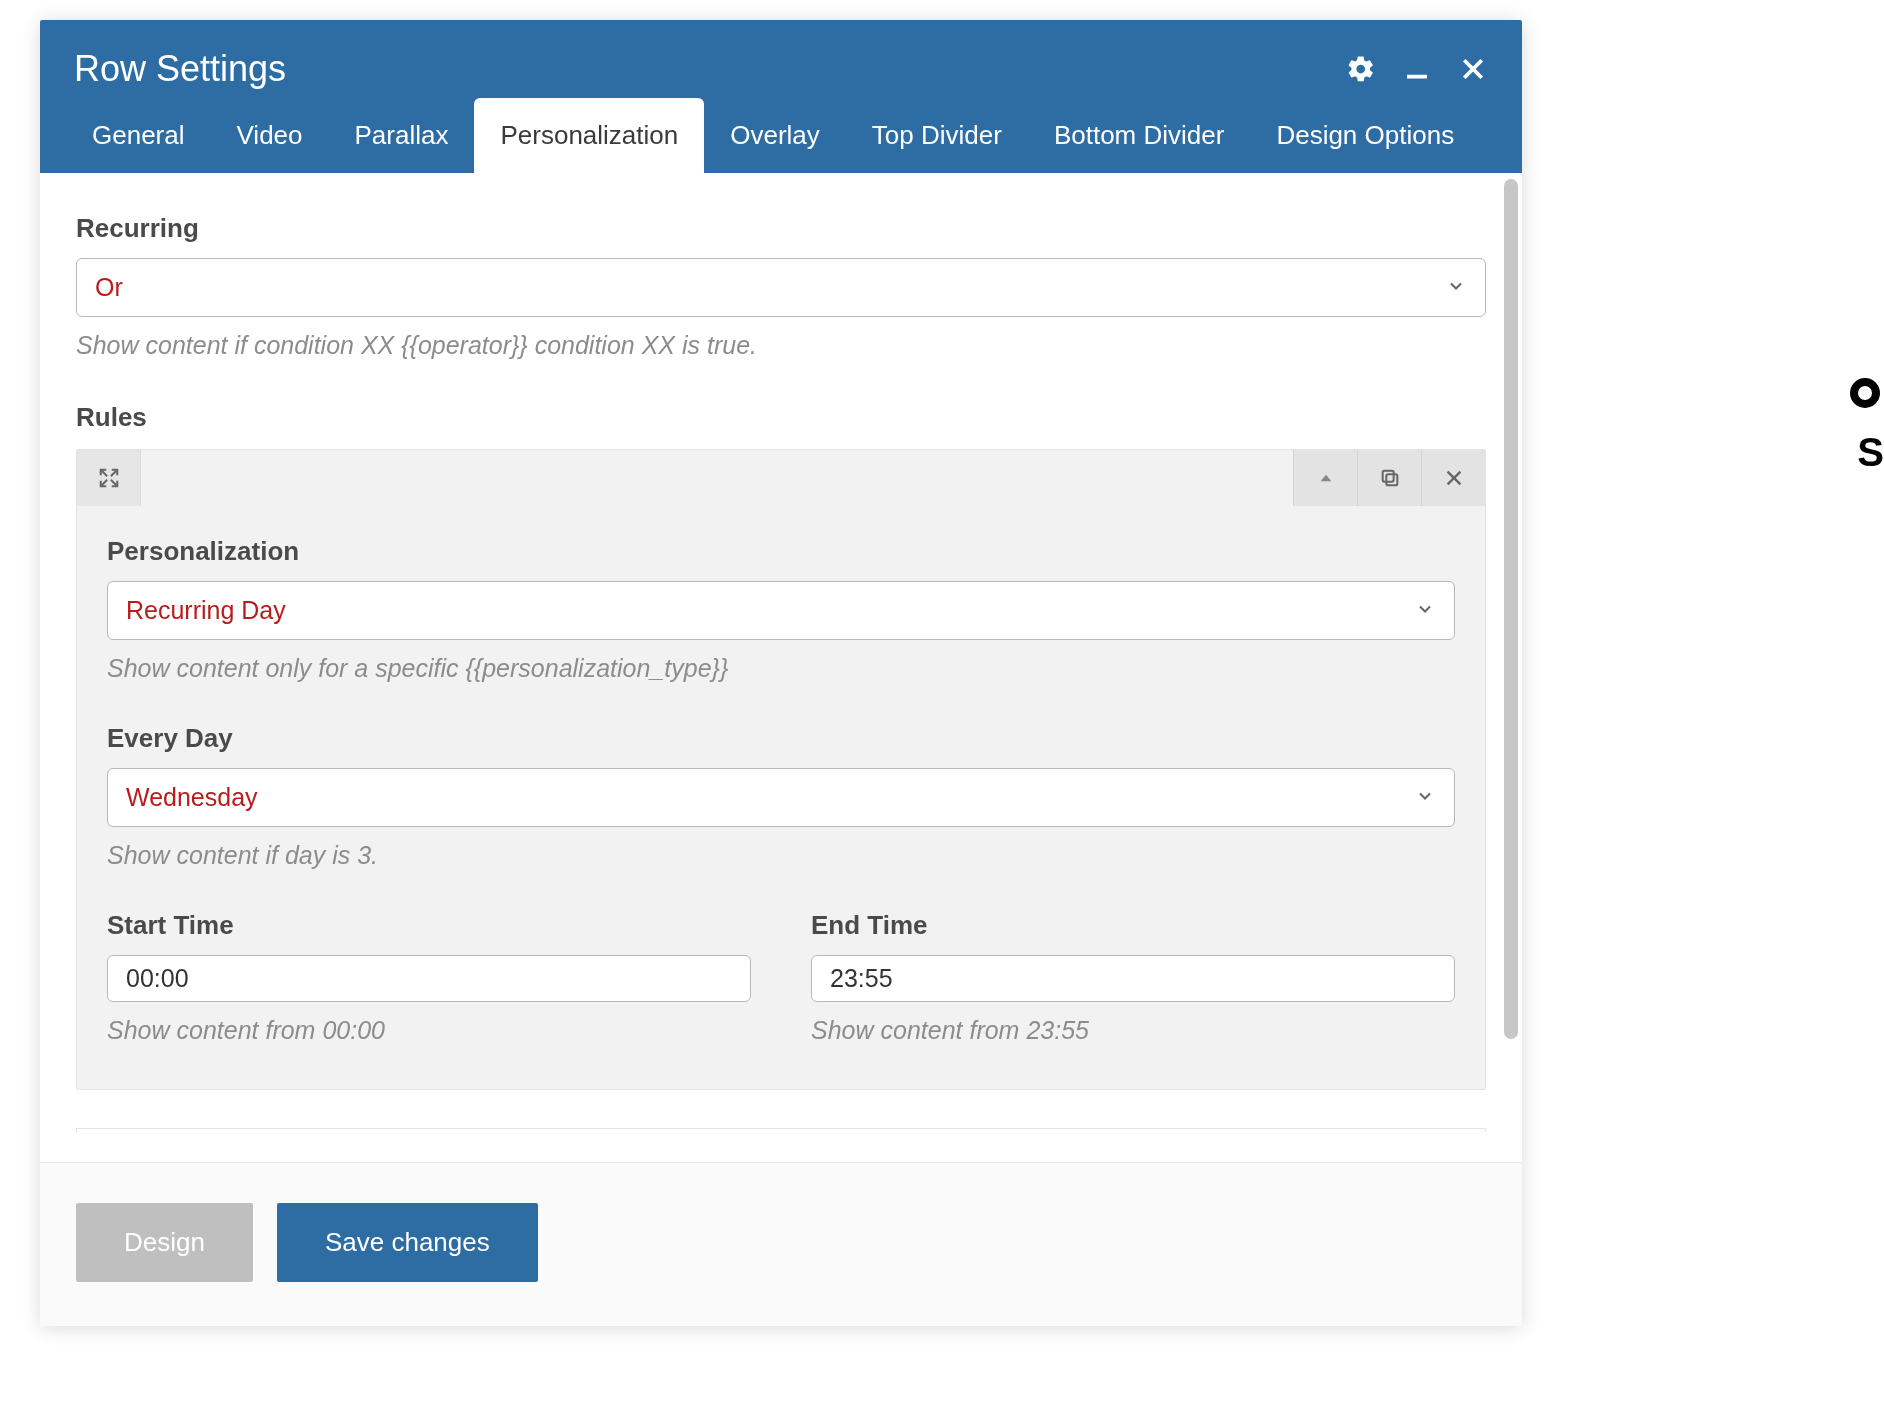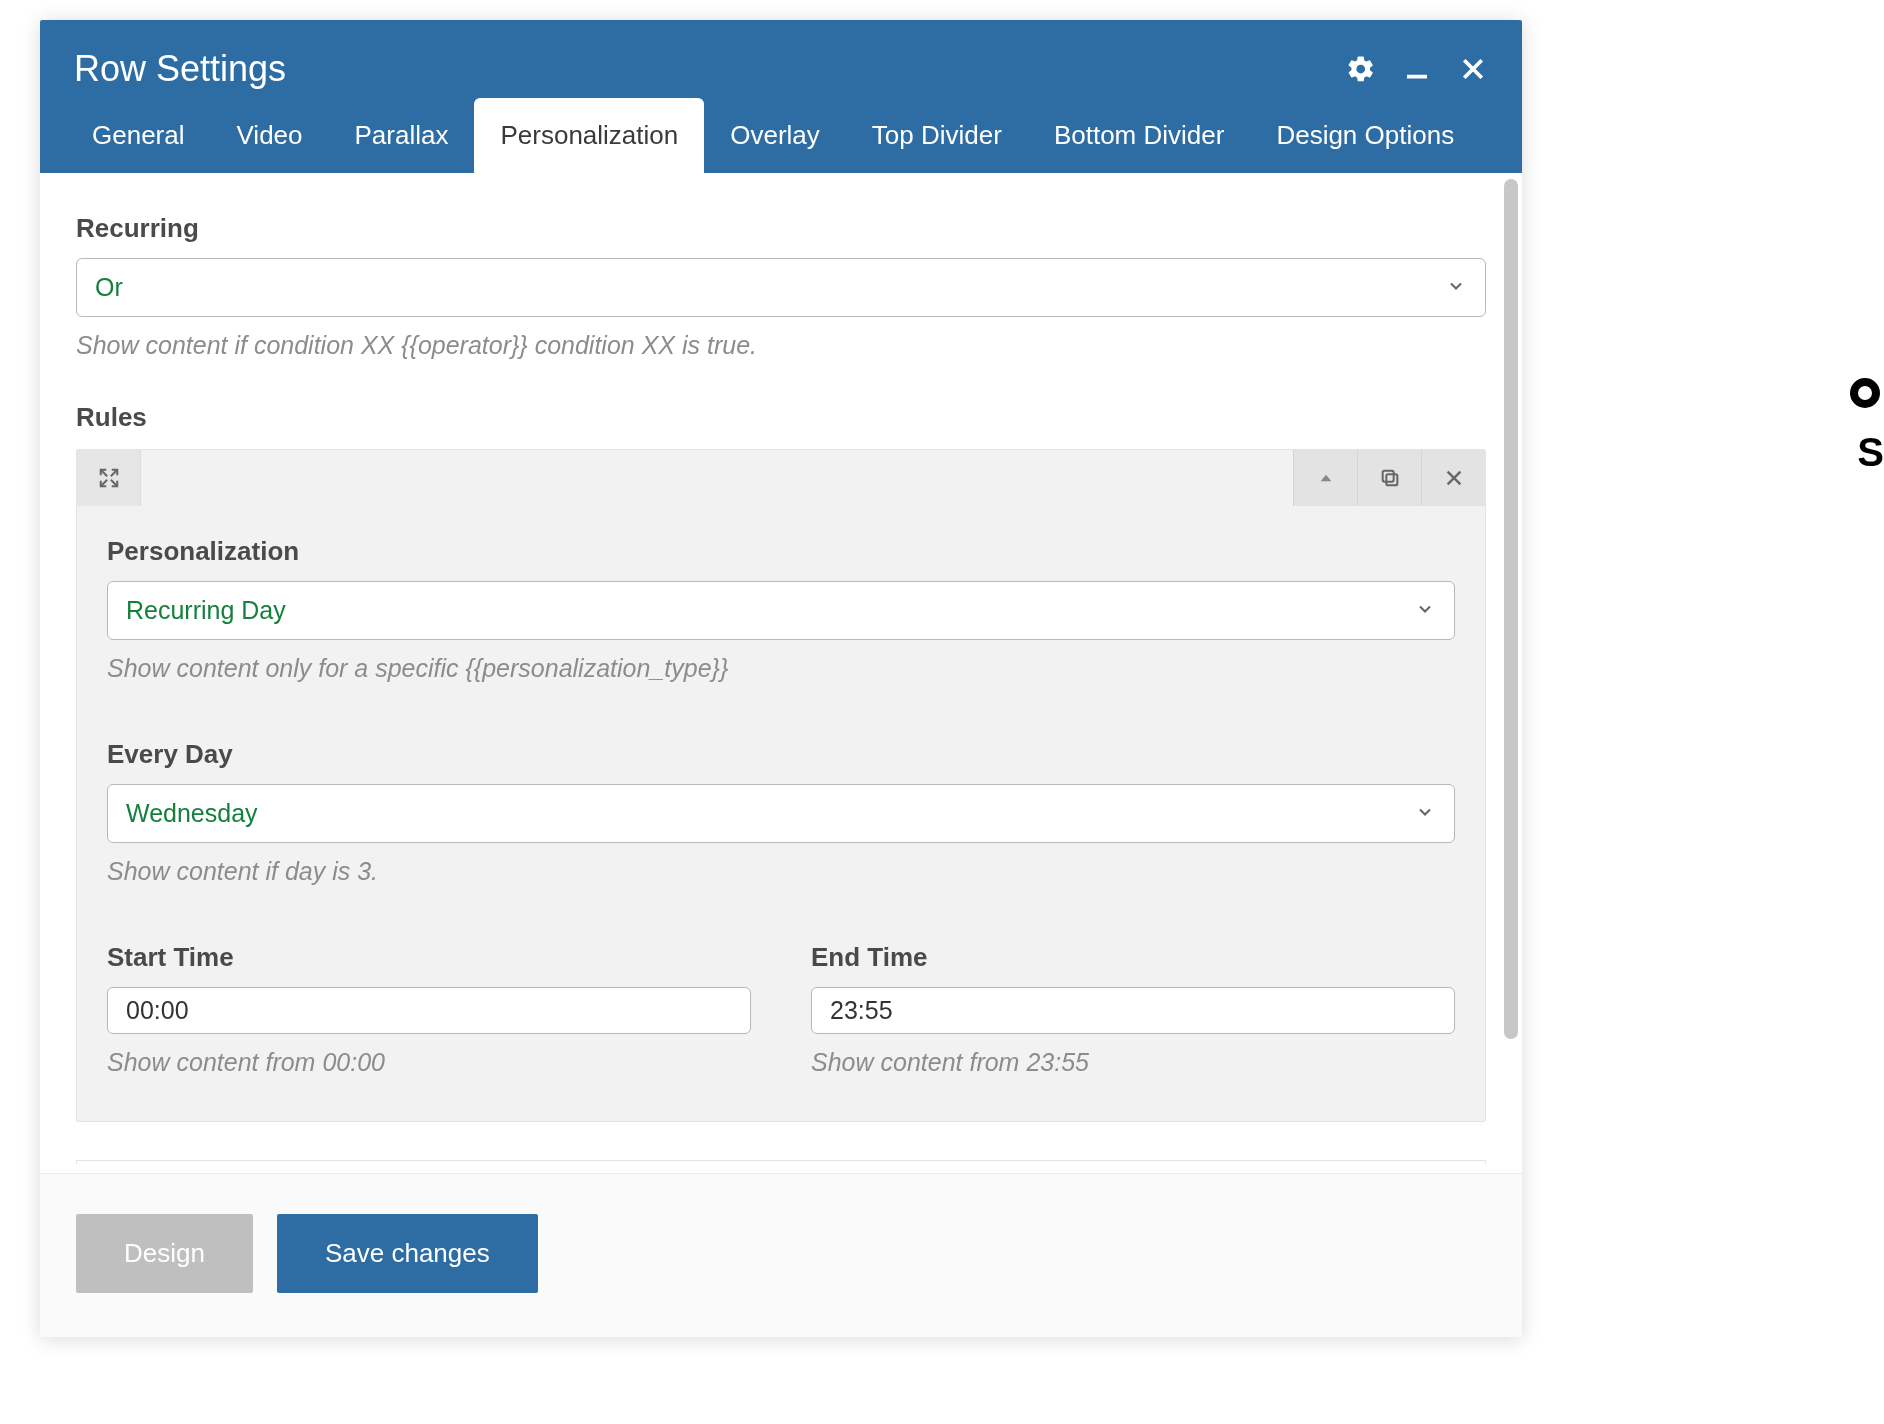--- a/index.html
+++ b/index.html
@@ -91,21 +91,21 @@
   .select-wrap {
     position: relative;
   }
   .select {
     width: 100%;
     border: 1px solid #b8b8b8;
     border-radius: 6px;
     background: #ffffff;
     padding: 14px 44px 14px 18px;
     font-size: 25px;
-    color: #15803d;
+    color: #b91c1c;
   }
   .select-caret {
     position: absolute;
     right: 20px;
     top: 50%;
     transform: translateY(-50%);
     pointer-events: none;
   }
   .helper {
     font-size: 25px;
@@ -143,21 +143,21 @@
   .tool-right .tool-btn {
     background: #e3e3e3;
     border-left: 1px solid #d4d4d4;
     border-right: none;
   }
 
   .rule-body {
     padding: 30px 30px 44px 30px;
   }
   .rule-body .field-label { margin-top: 0; }
-  .rule-body .section-gap { margin-top: 56px; }
+  .rule-body .section-gap { margin-top: 40px; }
 
   .two-col {
     display: flex;
     gap: 60px;
   }
   .two-col > div { flex: 1; }
   .text-input {
     width: 100%;
     border: 1px solid #b8b8b8;
     border-radius: 6px;

